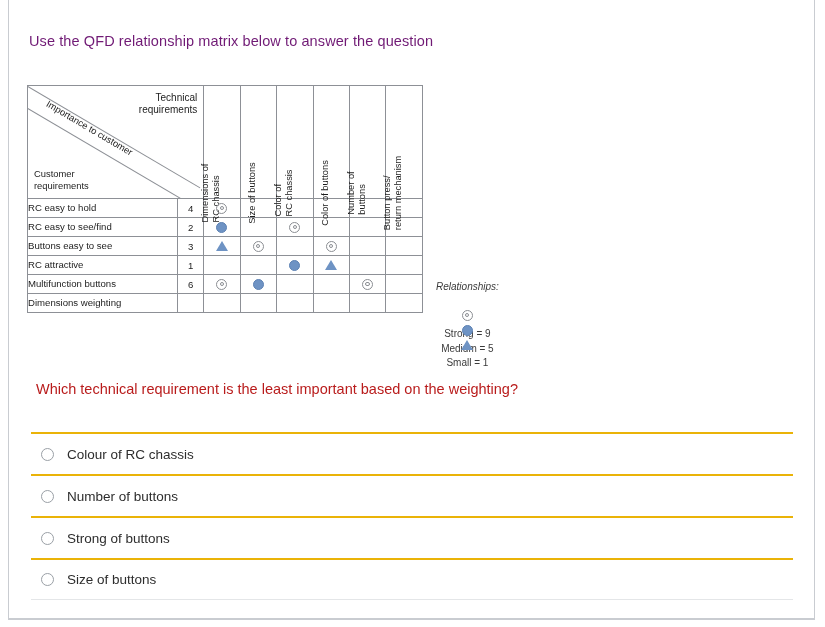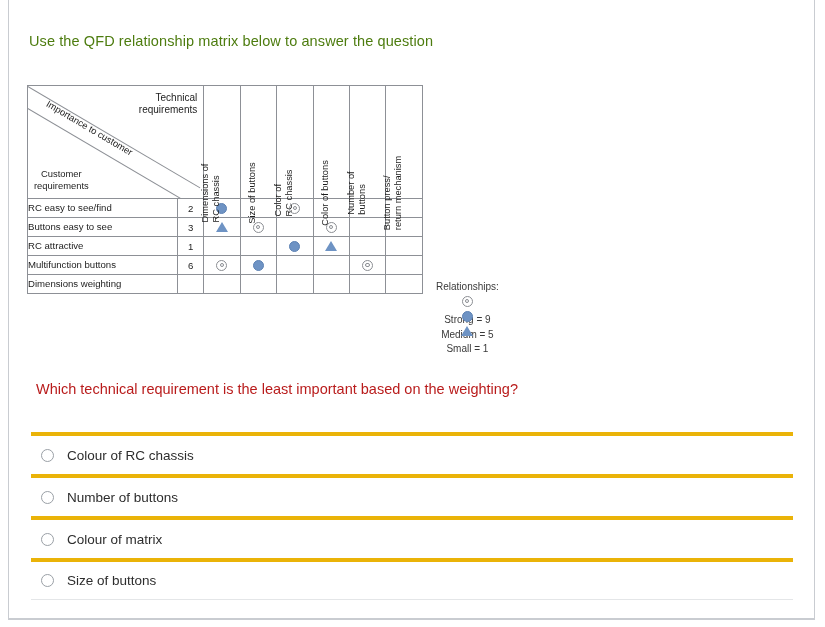--- a/index.html
+++ b/index.html
@@ -27,21 +27,21 @@
     border-bottom: 2px solid #c9ccd1;
     box-sizing: border-box;
     background: #fff;
   }
 
   .prompt-text {
     position: absolute;
     left: 20px;
     top: 33px;
     font-size: 14.5px;
-    color: #4d7c0f;
+    color: #701a75;
     letter-spacing: 0.1px;
   }
 
   
   .matrix-wrap {
     position: absolute;
     left: 18px;
     top: 85px;
     width: 396px;
     height: 265px;
@@ -84,21 +84,21 @@
     top: 6px;
     text-align: right;
     line-height: 12px;
     font-size: 10px;
     color: #1c1c1c;
   }
   .hdr-cust-label {
     position: absolute;
     left: 6px;
     bottom: 6px;
-    text-align: center;
+    text-align: left;
     line-height: 12px;
     font-size: 9.4px;
     color: #1c1c1c;
   }
   .hdr-imp-label {
     position: absolute;
     left: 22px;
     top: 12px;
     font-size: 9.4px;
     color: #1c1c1c;
@@ -178,21 +178,21 @@
 
   
   .legend {
     position: absolute;
     left: 427px;
     top: 279px;
     font-size: 10px;
     color: #3a3a3a;
     line-height: 15.5px;
   }
-  .legend .legend-title { margin-bottom: 1px; }
+  .legend .legend-title { margin-bottom: 15px; font-style: italic; }
   .legend-row {
     display: flex;
     align-items: center;
     gap: 5px;
     height: 15px;
     flex-direction: column;
   }
   .legend-row .glyph-box {
     width: 12px;
     display: flex;
@@ -213,21 +213,21 @@
   .options {
     position: absolute;
     left: 22px;
     top: 432px;
     width: 762px;
   }
   .option-row {
     display: flex;
     align-items: center;
     height: 42px;
-    border-top: 4px solid #eab308;
+    border-top: 2px solid #eab308;
     padding-left: 10px;
     box-sizing: border-box;
   }
   .option-row:last-child { border-bottom: 1px solid #e4e6e8; }
   .radio {
     width: 13px;
     height: 13px;
     border: 1.3px solid #9aa0a6;
     border-radius: 50%;
     box-sizing: border-box;
@@ -302,20 +302,30 @@
               </div>
             </td>
         <td>
               <div class="hdr-vert">
                 <div class="vtext"><span>Button press/</span><span class="l2">return mechanism</span></div>
               </div>
             </td>
       </tr>
       </tbody>
         <tbody id="matrix-body">
+          <tr>
+            <td class="row-label">RC easy to hold</td>
+            <td class="imp-cell">4</td>
+            <td class="mx-cell"><span class="sym sym-strong"></span></td>
+            <td class="mx-cell"></td>
+            <td class="mx-cell"></td>
+            <td class="mx-cell"></td>
+            <td class="mx-cell"></td>
+            <td class="mx-cell"></td>
+          </tr>
           <tr>
             <td class="row-label">RC easy to see/find</td>
             <td class="imp-cell">2</td>
             <td class="mx-cell"><span class="sym sym-medium"></span></td>
             <td class="mx-cell"></td>
             <td class="mx-cell"><span class="sym sym-strong"></span></td>
             <td class="mx-cell"></td>
             <td class="mx-cell"></td>
             <td class="mx-cell"></td>
           </tr>
@@ -393,21 +403,21 @@
       <div class="option-row">
         <span class="radio"></span>
         <span class="option-label">Colour of RC chassis</span>
       </div>
       <div class="option-row">
         <span class="radio"></span>
         <span class="option-label">Number of buttons</span>
       </div>
       <div class="option-row">
         <span class="radio"></span>
-        <span class="option-label">Colour of matrix</span>
+        <span class="option-label">Strong of buttons</span>
       </div>
       <div class="option-row">
         <span class="radio"></span>
         <span class="option-label">Size of buttons</span>
       </div>
     </div>
 
 </div>
 
 </body></html>

